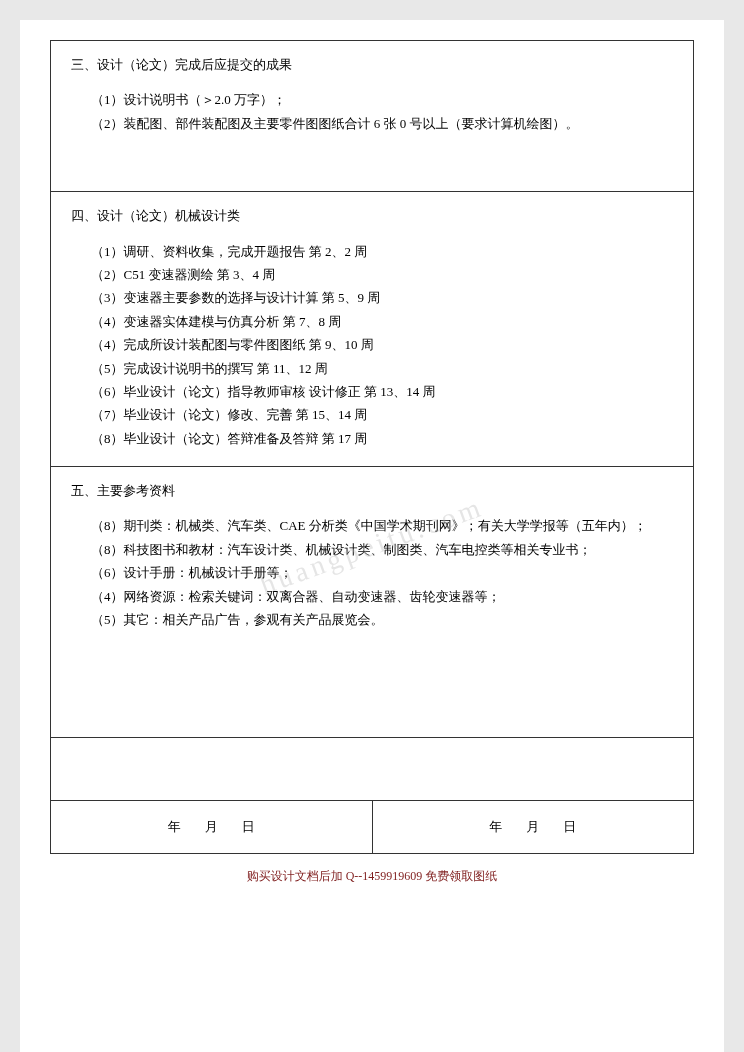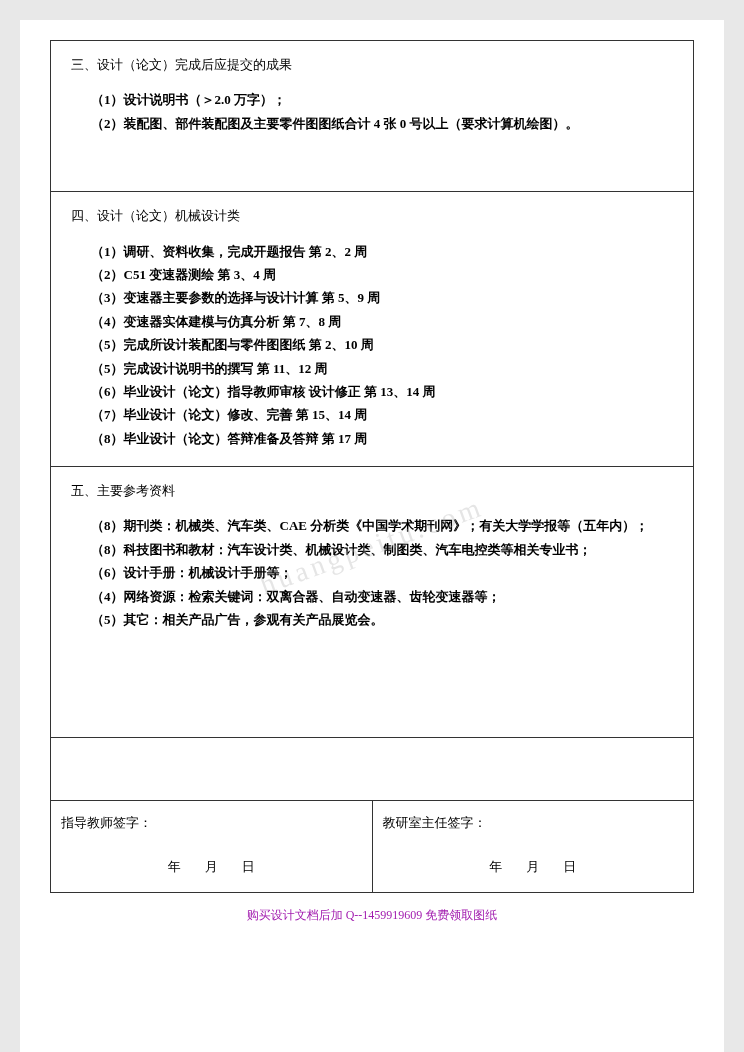--- a/index.html
+++ b/index.html
@@ -52,37 +52,36 @@
       padding: 6px 10px;
     }
 
     .section-header {
       font-weight: normal;
       padding: 6px 10px;
     }
 
     .section-content {
       padding: 6px 10px 10px 20px;
-      font-weight: bold;
     }
 
     .indent-item {
       text-indent: 0;
       margin-left: 10px;
     }
 
     .signature-row td {
       border: 1px solid #333;
       padding: 8px 10px;
     }
 
     .footer-text {
       text-align: center;
       font-size: 12px;
-      color: #a21caf;
+      color: #7f1d1d;
       margin-top: 10px;
       padding: 4px 0;
     }
 
     .notes-cell {
       height: 60px;
     }
 
     .half-cell {
       width: 50%;
@@ -102,35 +101,35 @@
   <div class="watermark">huangpeitu.com</div>
 
   <table class="main-table">
 
     <tbody>
         <tr>
       <td>
         <div class="section-header">三、设计（论文）完成后应提交的成果</div>
         <div class="section-content">
           <div class="indent-item">（1）设计说明书（＞2.0 万字）；</div>
-          <div class="indent-item">（2）装配图、部件装配图及主要零件图图纸合计 4 张 0 号以上（要求计算机绘图）。</div>
+          <div class="indent-item">（2）装配图、部件装配图及主要零件图图纸合计 6 张 0 号以上（要求计算机绘图）。</div>
         </div>
         <div style="height:40px;"></div>
       </td>
     </tr>
 
     <tr>
       <td>
         <div class="section-header">四、设计（论文）机械设计类</div>
         <div class="section-content">
           <div class="indent-item">（1）调研、资料收集，完成开题报告   第 2、2 周</div>
           <div class="indent-item">（2）C51 变速器测绘   第 3、4 周</div>
           <div class="indent-item">（3）变速器主要参数的选择与设计计算   第 5、9 周</div>
           <div class="indent-item">（4）变速器实体建模与仿真分析   第 7、8 周</div>
-          <div class="indent-item">（5）完成所设计装配图与零件图图纸   第 2、10 周</div>
+          <div class="indent-item">（4）完成所设计装配图与零件图图纸   第 9、10 周</div>
           <div class="indent-item">（5）完成设计说明书的撰写   第 11、12 周</div>
           <div class="indent-item">（6）毕业设计（论文）指导教师审核 设计修正 第 13、14 周</div>
           <div class="indent-item">（7）毕业设计（论文）修改、完善 第 15、14 周</div>
           <div class="indent-item">（8）毕业设计（论文）答辩准备及答辩  第 17 周</div>
         </div>
       </td>
     </tr>
 
     <tr>
       <td>
@@ -149,28 +148,20 @@
     <tr>
       <td class="notes-cell">
         <div style="height:50px;"></div>
       </td>
     </tr>
 
     <tr class="signature-row">
       <td style="padding:0;">
         <table style="width:100%; border-collapse:collapse;">
           <tbody>
-                <tr>
-            <td class="half-cell" style="border:none; border-right:1px solid #333; padding:10px 10px 6px 10px;">
-              <span>指导教师签字：</span>
-            </td>
-            <td class="half-cell" style="border:none; padding:10px 10px 6px 10px;">
-              <span>教研室主任签字：</span>
-            </td>
-          </tr>
           <tr>
             <td class="half-cell" style="border:none; border-right:1px solid #333; padding:8px 10px; text-align:center;">
               <div class="date-cell-content">
                 <span>年</span>
                 <span>月</span>
                 <span>日</span>
               </div>
             </td>
             <td class="half-cell" style="border:none; padding:8px 10px; text-align:center;">
               <div class="date-cell-content">

